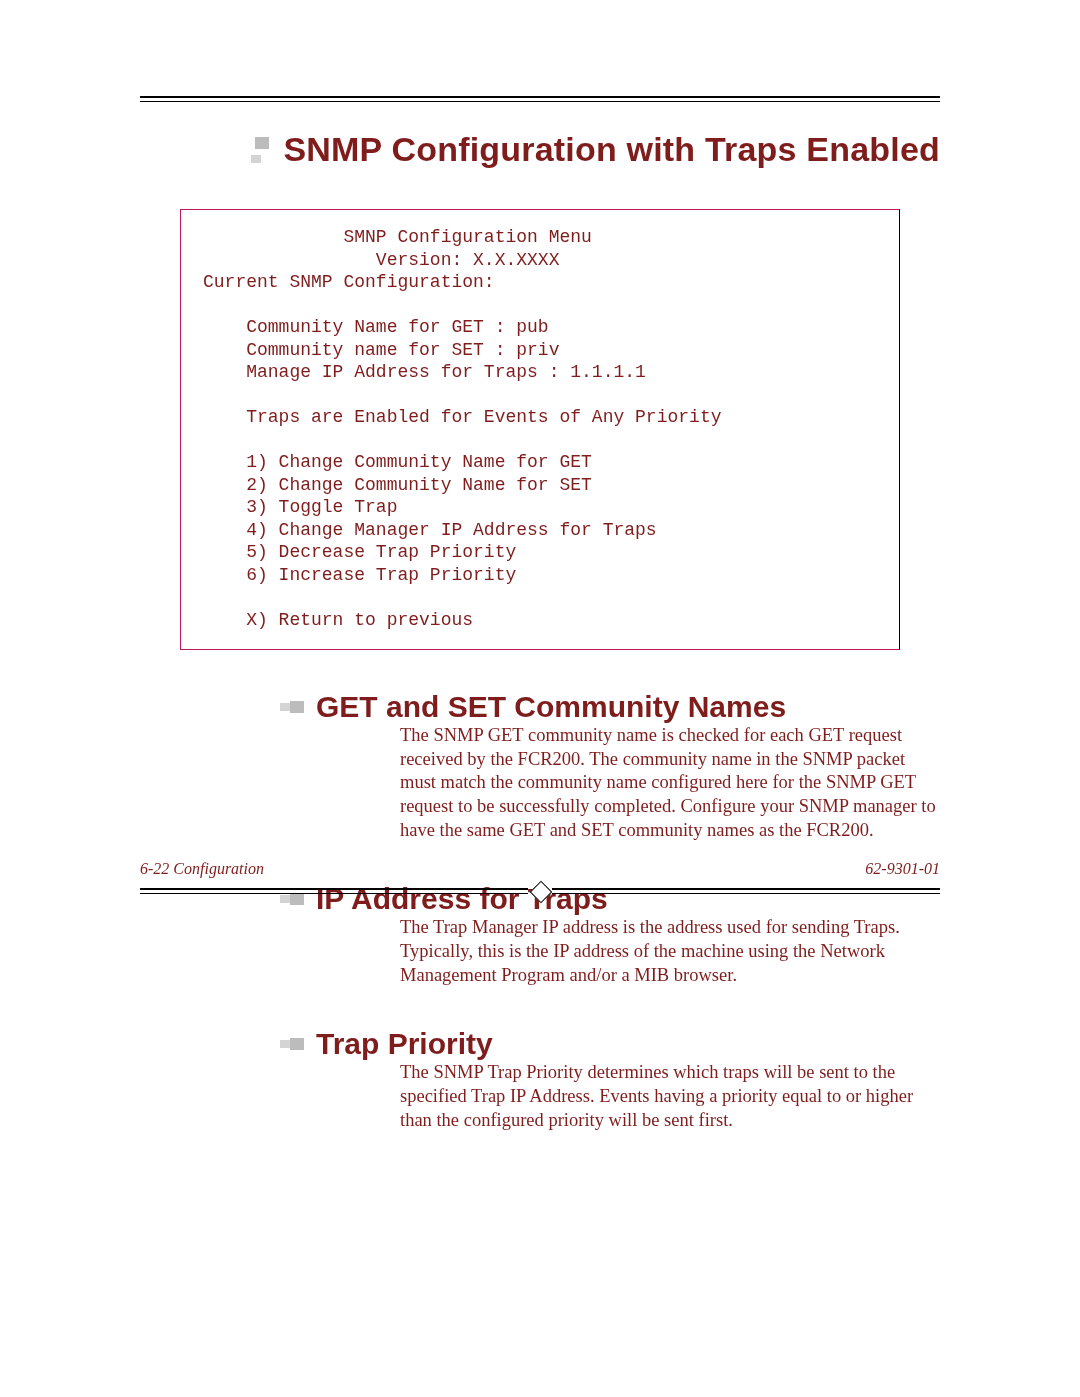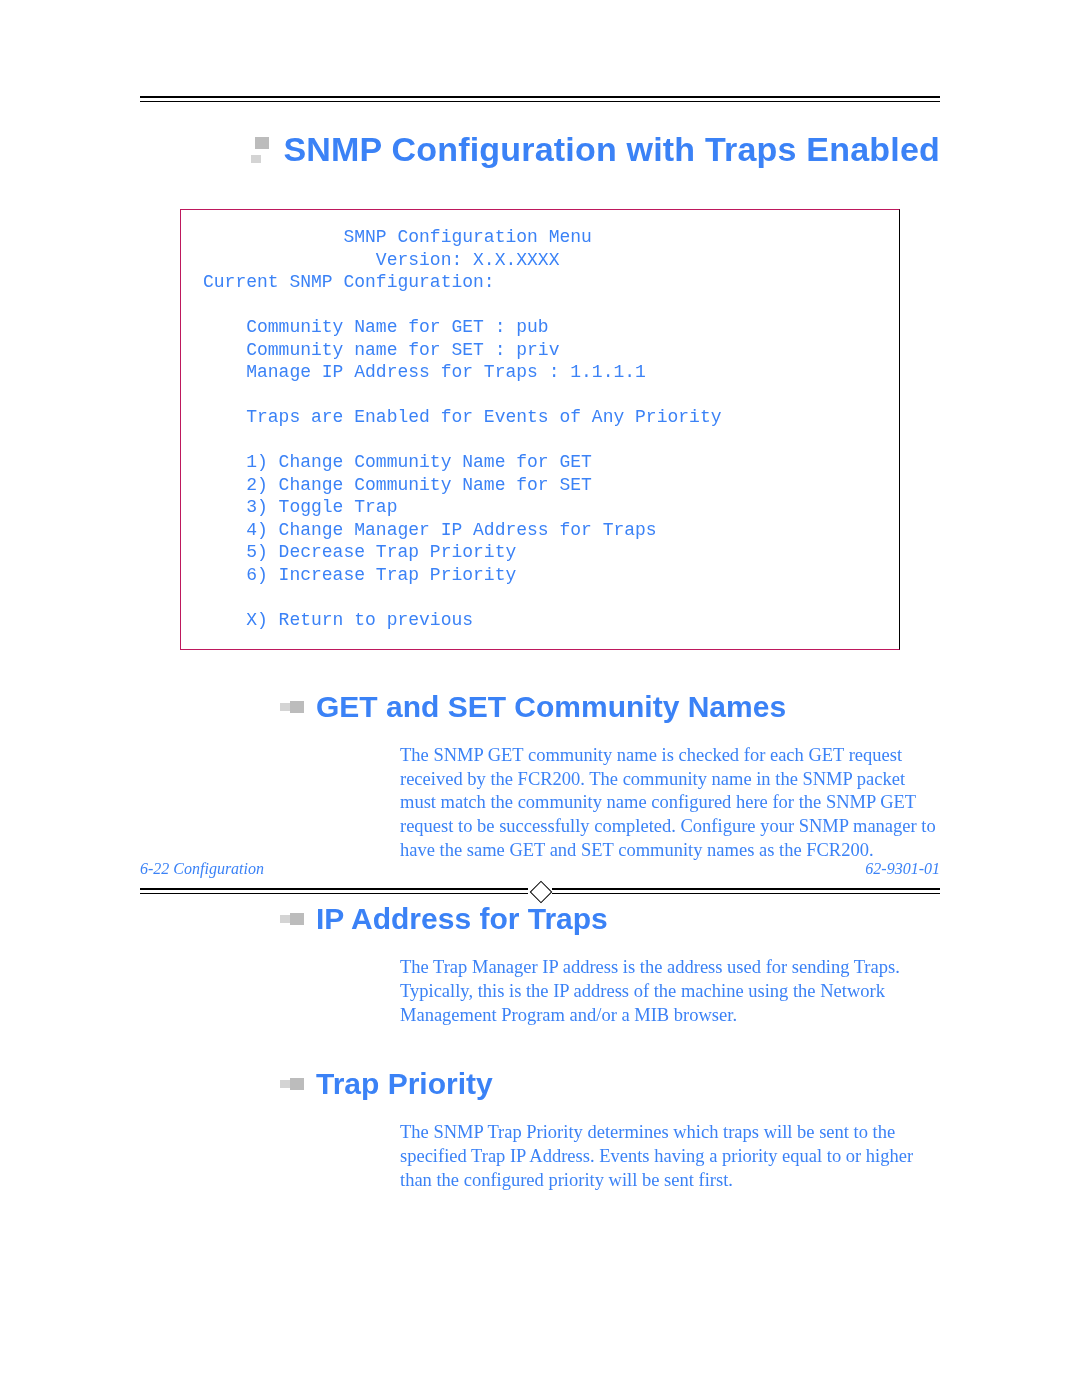--- a/index.html
+++ b/index.html
@@ -9,21 +9,21 @@
     width: 1080px;
     height: 1397px;
   }
   .page {
     position: relative;
     width: 1080px;
     height: 1006px;
     box-sizing: border-box;
     padding: 96px 140px 120px 140px;
     font-family: Georgia, "Times New Roman", serif;
-    color: #3b82f6;
+    color: #7f1d1d;
   }
 
   
   .page-rule {
     position: absolute;
     left: 140px;
     right: 140px;
     top: 96px;
     border-top: 2px solid #000;
   }
@@ -103,21 +103,21 @@
     line-height: 1.25;
     white-space: pre;
     margin: 0;
   }
 
   .section {
     margin-top: 34px;
   }
   .section .body {
     margin-left: 260px;
-    margin-top: 20px;
+    margin-top: 0;
     font-family: "Book Antiqua", Palatino, Georgia, serif;
     font-size: 18.5px;
     line-height: 1.28;
     max-width: 540px;
   }
 
   
   .footer {
     position: absolute;
     left: 140px;

